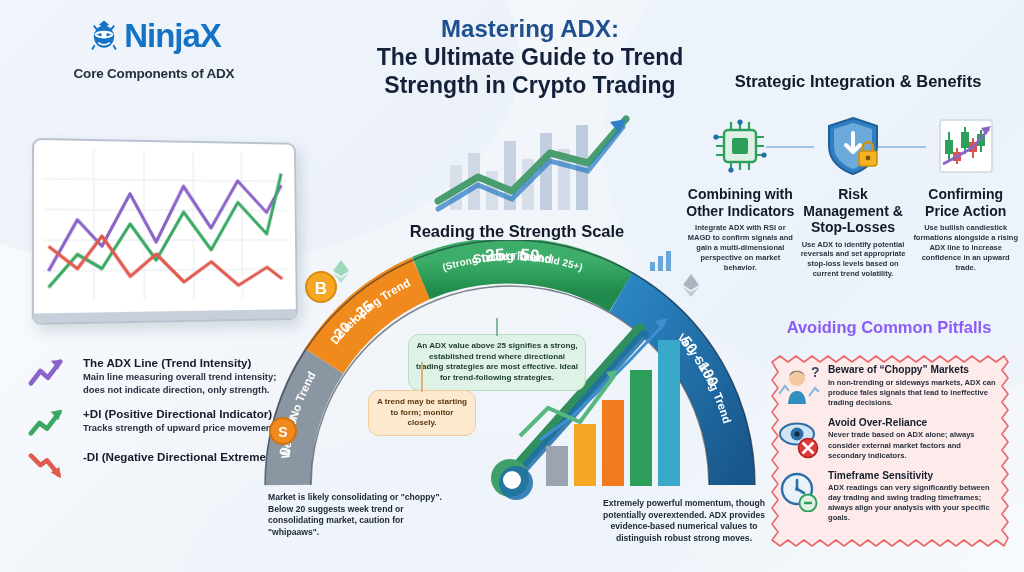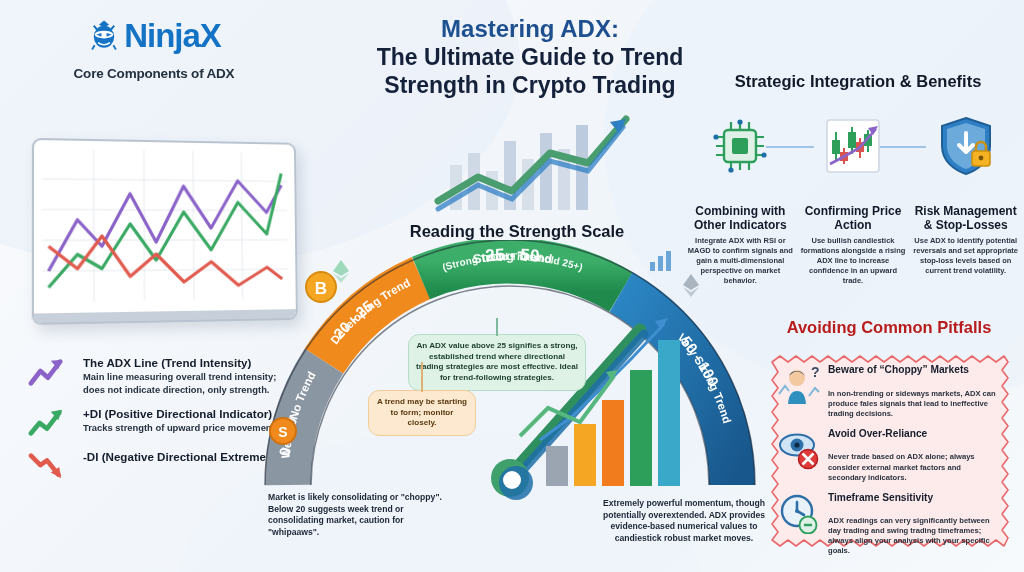--- a/index.html
+++ b/index.html
@@ -57,33 +57,33 @@
   .undertext{position:absolute;font-size:8.6px;font-weight:bold;line-height:1.36;color:#1c2634;}
   #ut-left{left:268px;top:492px;width:186px;}
   #ut-right{left:598px;top:498px;width:172px;text-align:center;}
 
   
   #strat-head{position:absolute;left:700px;top:72px;width:316px;text-align:center;
     font-size:16.5px;font-weight:bold;color:#121a29;}
   #strat-cols{position:absolute;left:686px;top:110px;width:334px;display:flex;gap:4px;}
   .strat-col{width:110px;text-align:center;}
   .strat-ico{height:72px;display:flex;align-items:center;justify-content:center;}
-  .strat-t{font-size:12px;font-weight:bold;color:#121a29;line-height:1.18;margin-top:22px;}
+  .strat-t{font-size:14px;font-weight:bold;color:#121a29;line-height:1.18;margin-top:4px;}
   .strat-d{font-size:7.5px;font-weight:bold;color:#2b3442;line-height:1.32;margin-top:4px;}
   .strat-link{position:absolute;height:2px;background:#9fc4e6;top:146px;}
 
   
   #pit-head{position:absolute;left:760px;top:318px;width:258px;text-align:center;
-    font-size:16.5px;font-weight:bold;color:#b91c1c;}
+    font-size:16.5px;font-weight:bold;color:#8b5cf6;}
   #pit-box{position:absolute;left:766px;top:352px;width:248px;height:200px;}
   .pit-inner{position:absolute;inset:6px 7px;padding:6px 8px 6px 4px;}
   .pit-row{display:flex;gap:7px;margin-bottom:9px;align-items:flex-start;}
   .pit-ico{width:44px;height:42px;flex:none;}
   .pit-t{font-size:10.2px;font-weight:bold;color:#151d2c;line-height:1.15;}
-  .pit-d{font-size:7.6px;font-weight:bold;color:#2a3340;line-height:1.32;margin-top:13px;}
+  .pit-d{font-size:7.6px;font-weight:bold;color:#2a3340;line-height:1.32;margin-top:2px;}
 </style>
 </head>
 <body>
 
 <div class="swoosh" id="sw1"></div>
 <div class="swoosh" id="sw2"></div>
 <div class="swoosh" id="sw3"></div>
 
 <div id="logo-block">
   <div class="logo-row">
@@ -285,21 +285,21 @@
   <rect x="18" y="1" width="5" height="20" fill="#6aa7d8"></rect>
 </svg>
 
 <div class="callout" id="co-green">An ADX value above 25 signifies a strong, established trend where directional trading strategies are most effective. Ideal for trend-following strategies.</div>
 <div class="stem" style="left:496px;top:318px;height:18px;"></div>
 
 <div class="callout" id="co-orange">A trend may be starting to form; monitor closely.</div>
 <div class="stem" style="left:421px;top:362px;height:30px;background:#e0b074;"></div>
 
 <div class="undertext" id="ut-left">Market is likely consolidating or "choppy". Below 20 suggests week trend or consolidating market, caution for "whipaaws".</div>
-<div class="undertext" id="ut-right">Extremely powerful momentum, though potentially overextended. ADX provides evidence-based numerical values to candiestick robust market moves.</div>
+<div class="undertext" id="ut-right">Extremely powerful momentum, though potentially overextended. ADX provides evidence-based numerical values to distinguish robust strong moves.</div>
 
 <div id="strat-head">Strategic Integration &amp; Benefits</div>
 <div class="strat-link" style="left:766px;width:48px;"></div>
 <div class="strat-link" style="left:878px;width:48px;"></div>
 
 <div id="strat-cols">
 
   <div class="strat-col">
     <div class="strat-ico">
       <svg width="62" height="62" viewBox="0 0 62 62">
@@ -310,20 +310,35 @@
           <path d="M15 22 H7 M15 31 H7 M15 40 H7 M47 22 H55 M47 31 H55 M47 40 H55"></path>
         </g>
         <circle cx="7" cy="22" r="2.6" fill="#1e6fa8"></circle>
           <circle cx="55" cy="40" r="2.6" fill="#1e6fa8"></circle>
         <circle cx="31" cy="7" r="2.6" fill="#1e6fa8"></circle>
           <circle cx="22" cy="55" r="2.6" fill="#1e6fa8"></circle>
       </svg>
     </div>
     <div class="strat-t">Combining with Other Indicators</div>
     <div class="strat-d">Integrate ADX with RSI or MAGD to confirm signals and gain a multi-dimensional perspective on market behavior.</div>
+  </div>
+
+  <div class="strat-col">
+    <div class="strat-ico">
+      <svg width="60" height="62" viewBox="0 0 60 62">
+        <path d="M30 3 L54 11 V31 C54 46 42 55 30 59 C18 55 6 46 6 31 V11 Z" fill="#2f7fc4" stroke="#1e5f96" stroke-width="2"></path>
+        <path d="M30 8 L49 14 V31 C49 43 39 51 30 54 C21 51 11 43 11 31 V14 Z" fill="#9ecdf0" opacity=".55"></path>
+        <path d="M30 18 V36 M23 30 L30 37 L37 30" stroke="#fff" stroke-width="4" fill="none" stroke-linecap="round" stroke-linejoin="round"></path>
+        <rect x="36" y="36" width="18" height="15" rx="3" fill="#f5b223" stroke="#cd8f0c" stroke-width="1.6"></rect>
+        <path d="M40 36 v-4 a5 5 0 0 1 10 0 v4" stroke="#cd8f0c" stroke-width="2.4" fill="none"></path>
+        <circle cx="45" cy="43" r="2.4" fill="#7a5405"></circle>
+      </svg>
+    </div>
+    <div class="strat-t">Risk Management &amp; Stop-Losses</div>
+    <div class="strat-d">Use ADX to identify potential reversals and set appropriate stop-loss levels based on current trend volatility.</div>
   </div>
 
   <div class="strat-col">
     <div class="strat-ico">
       <svg width="64" height="64" viewBox="0 0 64 64">
         <rect x="6" y="6" width="52" height="52" rx="3" fill="#fff" stroke="#cfd8e3" stroke-width="1.6"></rect>
         <g stroke="#2e9e5b" stroke-width="2">
           <line x1="15" y1="18" x2="15" y2="46"></line>
             <line x1="31" y1="13" x2="31" y2="40"></line>
             <line x1="47" y1="16" x2="47" y2="38"></line>
@@ -335,35 +350,20 @@
         <rect x="19" y="38" width="8" height="9" fill="#d9534f"></rect>
         <line x1="39" y1="24" x2="39" y2="44" stroke="#d9534f" stroke-width="2"></line>
         <rect x="35" y="28" width="8" height="10" fill="#d9534f"></rect>
         <path d="M9 50 L24 42 L38 34 L55 15" stroke="#8b63c9" stroke-width="2.6" fill="none"></path>
         <path d="M57 12 l-10 2 l5 7 z" fill="#8b63c9"></path>
       </svg>
     </div>
     <div class="strat-t">Confirming Price Action</div>
     <div class="strat-d">Use bullish candiestick formations alongside a rising ADX line to increase confidence in an upward trade.</div>
   </div>
-
-  <div class="strat-col">
-    <div class="strat-ico">
-      <svg width="60" height="62" viewBox="0 0 60 62">
-        <path d="M30 3 L54 11 V31 C54 46 42 55 30 59 C18 55 6 46 6 31 V11 Z" fill="#2f7fc4" stroke="#1e5f96" stroke-width="2"></path>
-        <path d="M30 8 L49 14 V31 C49 43 39 51 30 54 C21 51 11 43 11 31 V14 Z" fill="#9ecdf0" opacity=".55"></path>
-        <path d="M30 18 V36 M23 30 L30 37 L37 30" stroke="#fff" stroke-width="4" fill="none" stroke-linecap="round" stroke-linejoin="round"></path>
-        <rect x="36" y="36" width="18" height="15" rx="3" fill="#f5b223" stroke="#cd8f0c" stroke-width="1.6"></rect>
-        <path d="M40 36 v-4 a5 5 0 0 1 10 0 v4" stroke="#cd8f0c" stroke-width="2.4" fill="none"></path>
-        <circle cx="45" cy="43" r="2.4" fill="#7a5405"></circle>
-      </svg>
-    </div>
-    <div class="strat-t">Risk Management &amp; Stop-Losses</div>
-    <div class="strat-d">Use ADX to identify potential reversals and set appropriate stop-loss levels based on current trend volatility.</div>
-  </div>
 </div>
 
 <div id="pit-head">Avoiding Common Pitfalls</div>
 
 <div id="pit-box">
   <svg width="248" height="200" style="position:absolute;left:0;top:0">
     <path d="M6,10 L14,4 L22,10 L30,4 L38,10 L46,4 L54,10 L62,4 L70,10 L78,4 L86,10 L94,4 L102,10 L110,4 L118,10 L126,4 L134,10 L142,4 L150,10 L158,4 L166,10 L174,4 L182,10 L190,4 L198,10 L206,4 L214,10 L222,4 L230,10 L238,4 L242,10
              L236,18 L242,26 L236,34 L242,42 L236,50 L242,58 L236,66 L242,74 L236,82 L242,90 L236,98 L242,106 L236,114 L242,122 L236,130 L242,138 L236,146 L242,154 L236,162 L242,170 L236,178 L242,186 L238,194
              L230,188 L222,194 L214,188 L206,194 L198,188 L190,194 L182,188 L174,194 L166,188 L158,194 L150,188 L142,194 L134,188 L126,194 L118,188 L110,194 L102,188 L94,194 L86,188 L78,194 L70,188 L62,194 L54,188 L46,194 L38,188 L30,194 L22,188 L14,194 L6,188
              L12,180 L6,172 L12,164 L6,156 L12,148 L6,140 L12,132 L6,124 L12,116 L6,108 L12,100 L6,92 L12,84 L6,76 L12,68 L6,60 L12,52 L6,44 L12,36 L6,28 L12,20 Z" fill="#fdeaea" stroke="#e8696b" stroke-width="1.6" stroke-linejoin="round"></path>

